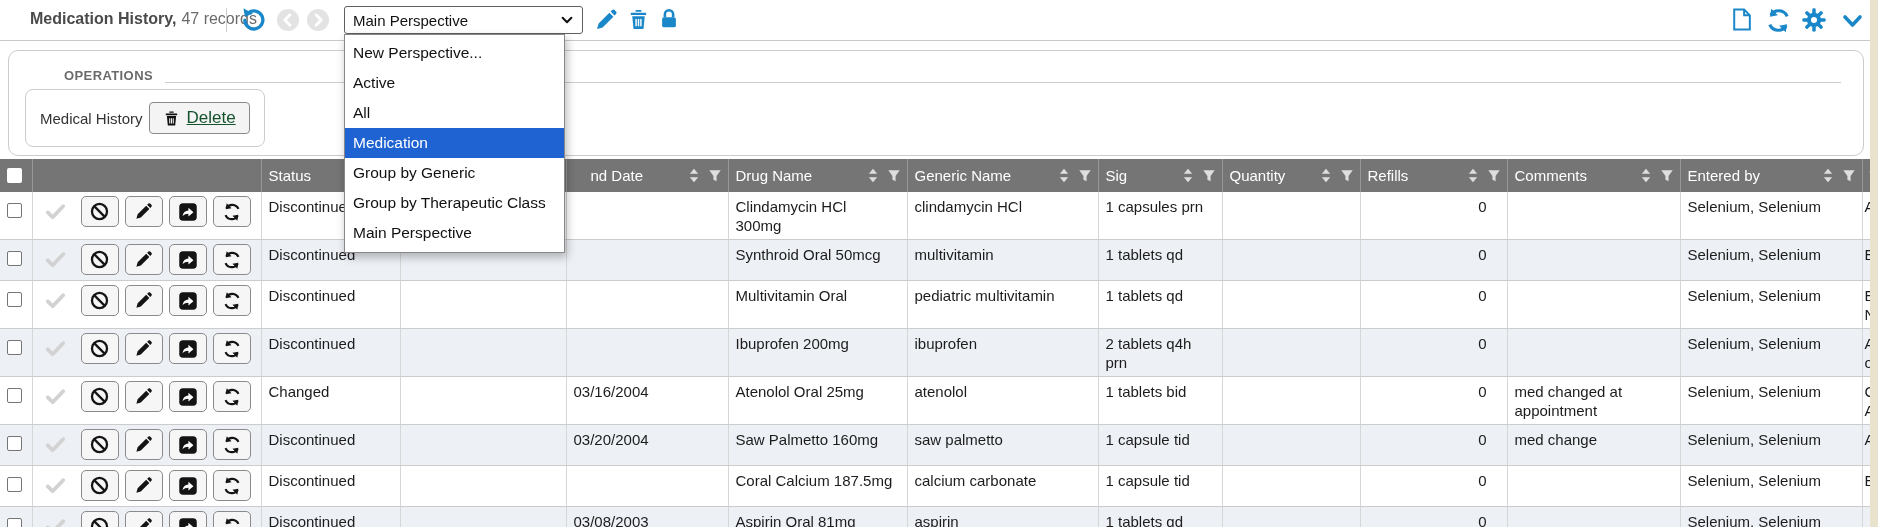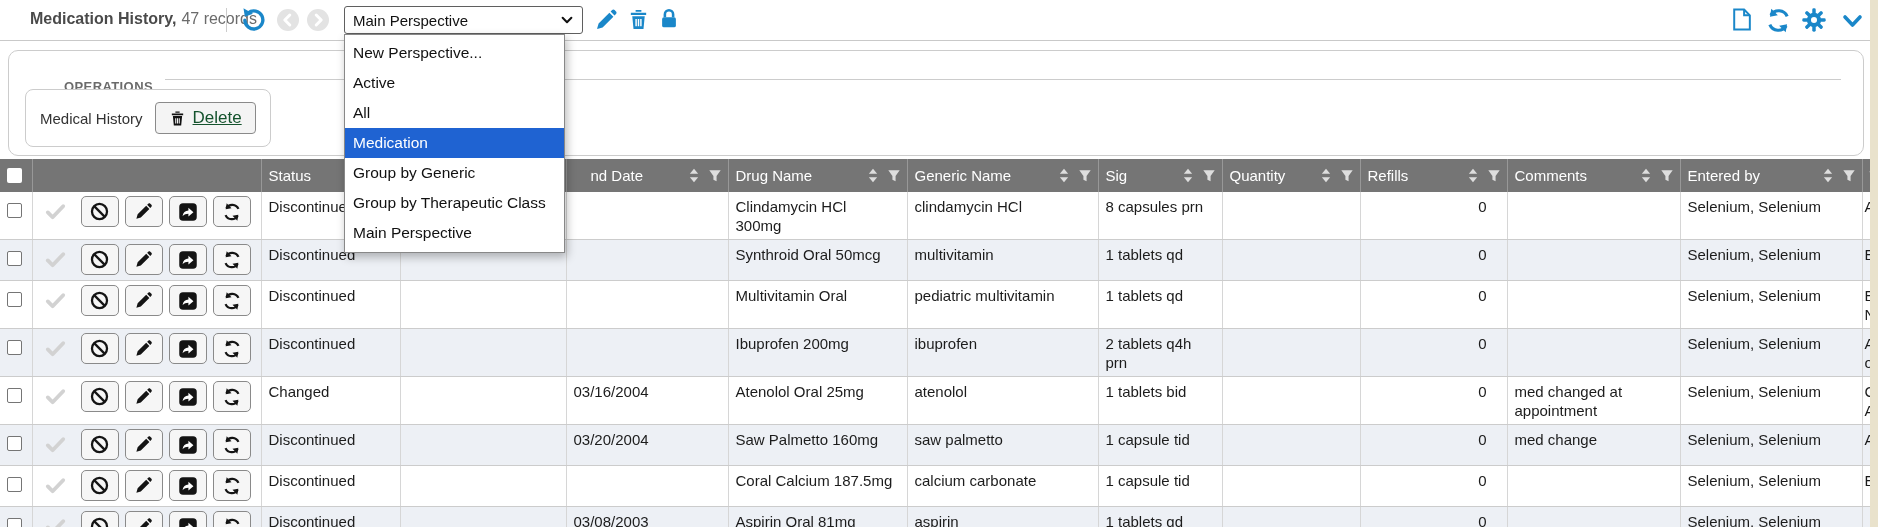--- a/index.html
+++ b/index.html
@@ -23,26 +23,26 @@
   #ic-refresh{left:1765px;top:7px;}
   #ic-gear{left:1801px;top:7px;}
   #ic-chev{left:1839px;top:9px;}
   .select{position:absolute;left:344px;top:6px;width:239px;height:28px;box-sizing:border-box;
           border:1.4px solid #5f5f5f;border-radius:3px;background:#fff;display:flex;
           align-items:center;justify-content:space-between;padding:0 8px;font-size:15px;
           color:#111;cursor:pointer;}
   
   .ops{position:absolute;left:8px;top:50px;width:1856px;height:106px;box-sizing:border-box;
        border:1px solid #ccc;border-radius:10px;background:#fff;}
-  .ops-legend{display:flex;align-items:flex-start;margin:28px 22px 0 55px;gap:12px;}
+  .ops-legend{display:flex;align-items:flex-end;margin:17px 22px 0 55px;gap:12px;}
   .ops-legend span{font-size:13px;font-weight:bold;color:#6b6b6b;letter-spacing:.4px;}
   .ops-line{flex:1;height:1px;background:#ccc;}
   .ops-inner{position:absolute;left:16px;top:38px;height:58px;box-sizing:border-box;
              border:1px solid #ccc;border-radius:8px;display:flex;align-items:center;
-             gap:12px;padding:0 14px;background:#fff;}
+             gap:6px;padding:0 14px;background:#fff;}
   .ops-label{font-size:15px;color:#333;white-space:nowrap;}
   .btn-delete{display:flex;align-items:center;gap:7px;border:1.5px solid #8a8a8a;border-radius:4px;
               background:#f4f4f4;padding:5px 13px;font-size:17px;color:#14532d;cursor:pointer;white-space:nowrap;text-decoration:underline;}
   
   .grid{position:absolute;left:0;top:159px;width:1872px;height:368px;overflow:hidden;z-index:1;}
   table{border-collapse:collapse;table-layout:fixed;width:1902px;}
   thead th{background:#757575;height:33px;padding:0;border-right:1px solid #989898;
            font-weight:normal;color:#fff;font-size:15px;text-align:left;vertical-align:middle;}
   .hwrap{display:flex;align-items:center;padding:0 6px 0 7px;}
   .hwrap .hicons{margin-left:auto;display:flex;align-items:center;gap:8px;}
@@ -407,21 +407,21 @@
                   <path d="M18.4 22.4l1.2-7.1-7 1.3z" fill="#141414"></path>
                 </svg>
               </div>
             </div>
           </td>
           <td>Discontinued</td>
           <td></td>
           <td></td>
           <td>Clindamycin HCl 300mg</td>
           <td>clindamycin HCl</td>
-          <td>8 capsules prn</td>
+          <td>1 capsules prn</td>
           <td></td>
           <td class="c-refills">0</td>
           <td></td>
           <td>Selenium, Selenium</td>
           <td class="c-clip">A</td>
         </tr>
         <tr class="alt">
           <td class="c-check">
             <div class="cb"></div>
           </td>

